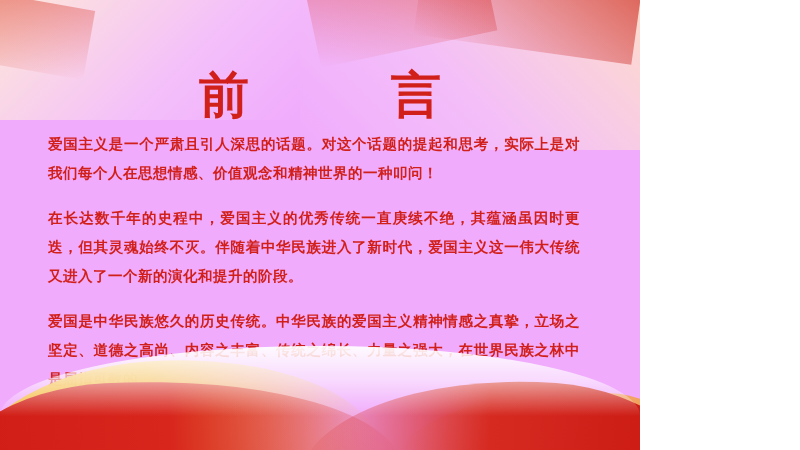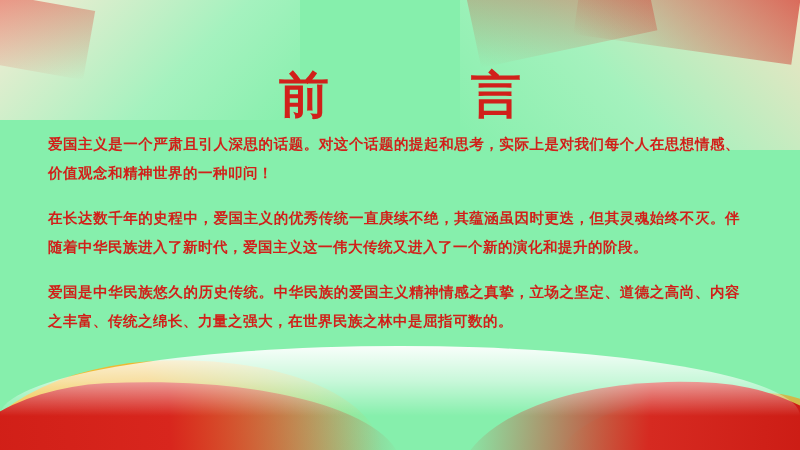--- a/index.html
+++ b/index.html
@@ -8,23 +8,23 @@
   }
   body {
     width: 800px;
     height: 450px;
     overflow: hidden;
     font-family: "Liberation Sans", sans-serif;
     background: #ffffff;
   }
   .slide {
     position: relative;
-    width: 800px;
+    width: 640px;
     height: 450px;
-    background: #86efac;
+    background: #f0abfc;
     overflow: hidden;
   }
 
   
   .bg-top-left {
     position: absolute;
     left: 0; top: 0;
     width: 300px; height: 120px;
     background: linear-gradient(135deg, rgba(255,235,215,0.95) 0%, rgba(255,250,245,0.25) 60%, rgba(255,255,255,0) 100%);
     pointer-events: none;

